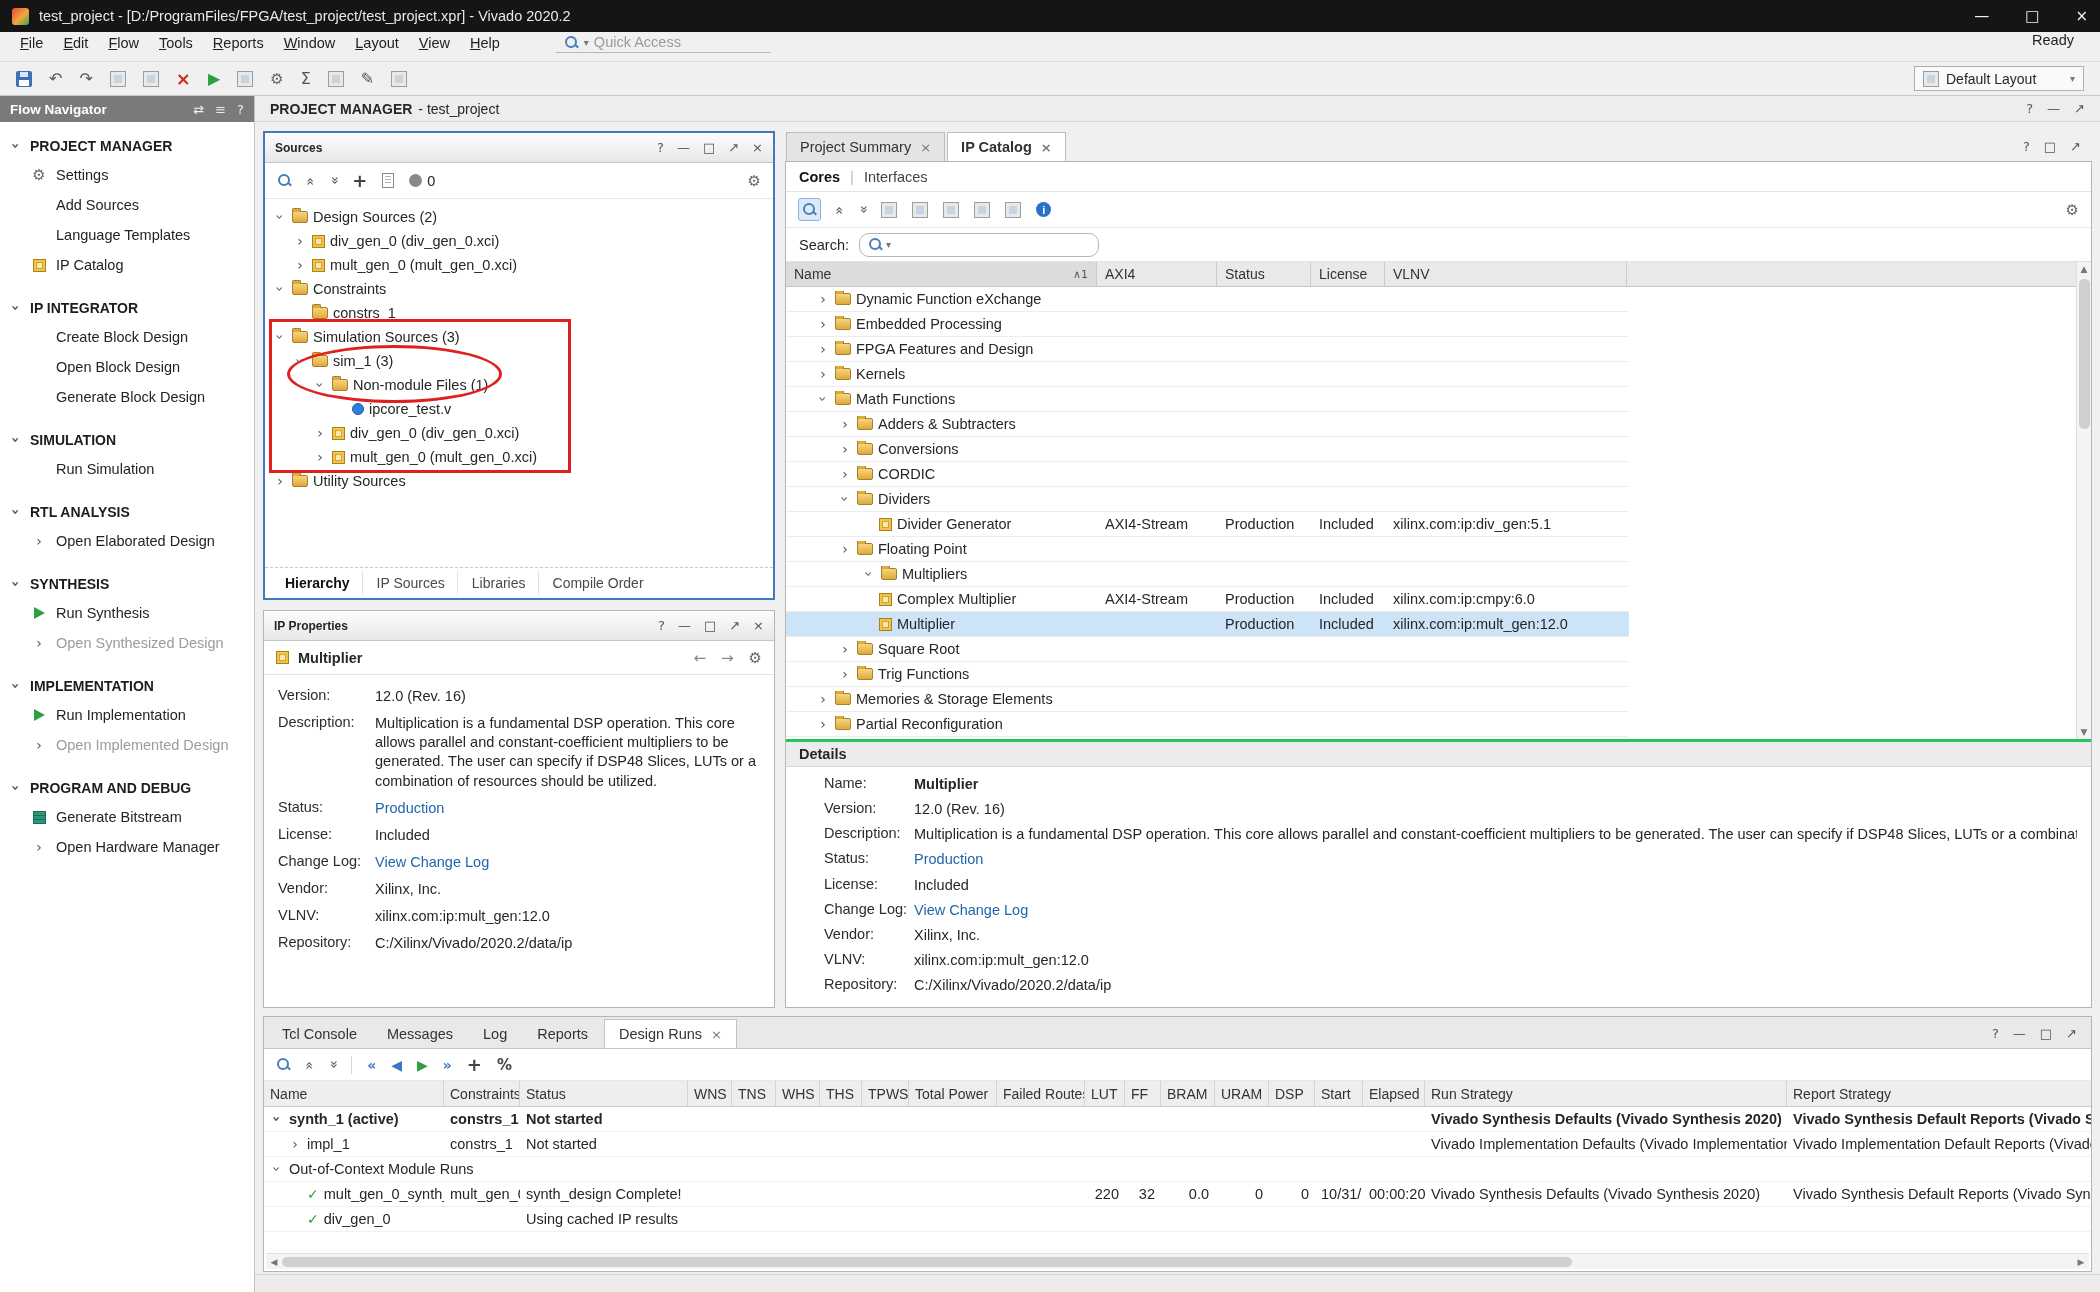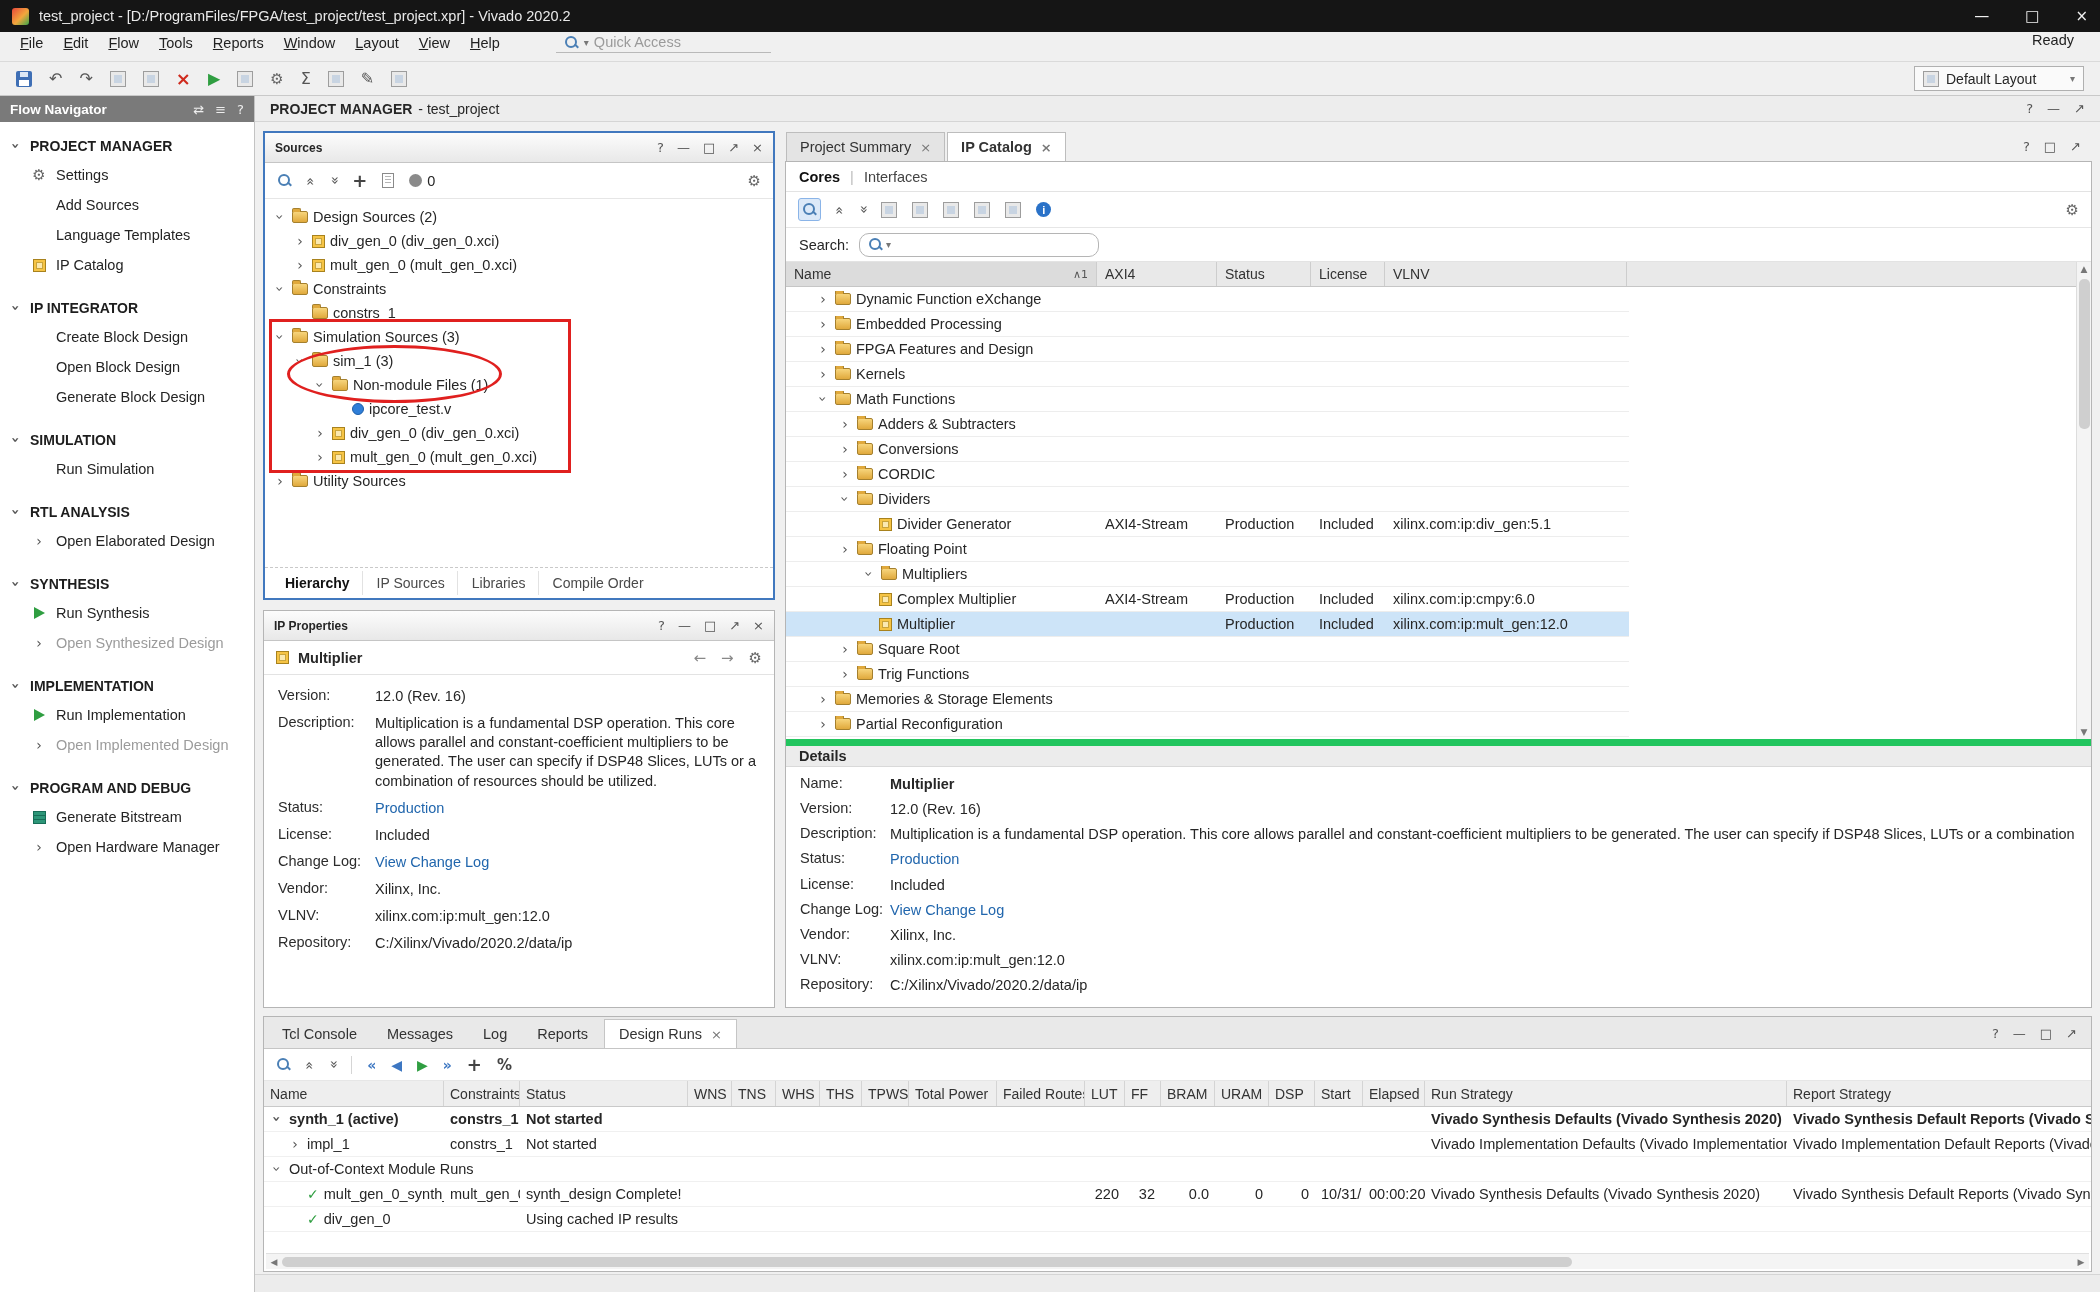--- a/index.html
+++ b/index.html
@@ -153,23 +153,23 @@
 .cc-vlnv{width:242px;flex:none;}
 .cat-h-fill{flex:1;border-right:none;}
 .cat-row{height:25px;display:flex;align-items:center;border-bottom:1px solid #ededed;width:843px;font-size:14.5px;}
 .cat-row.selected{background:#cde4f8;}
 .cat-c{padding:0 8px;white-space:nowrap;overflow:hidden;}
 .cat-c.cc-name{display:flex;align-items:center;gap:5px;padding-right:4px;}
 .vscroll{position:absolute;top:0;right:0;bottom:0;width:15px;background:#f4f4f4;border-left:1px solid #ddd;display:flex;flex-direction:column;align-items:center;z-index:2;}
 .vs-arrow{font-size:9px;color:#777;height:14px;display:flex;align-items:center;}
 .vs-arrow.bottom{margin-top:auto;}
 .vs-thumb{width:11px;height:150px;background:#cfcfcf;border-radius:5px;margin-top:3px;}
-.details-header{height:28px;background:#ececec;border-top:7px solid #22c55e;border-bottom:1px solid #d9d9d9;display:flex;align-items:center;padding:0 13px;font-weight:bold;font-size:14.5px;flex:none;}
+.details-header{height:28px;background:#ececec;border-top:3px solid #22c55e;border-bottom:1px solid #d9d9d9;display:flex;align-items:center;padding:0 13px;font-weight:bold;font-size:14.5px;flex:none;}
 .details-body{height:240px;flex:none;overflow:hidden;padding:8px 14px 0;}
-.details-body .field-row{margin-bottom:6px;}
+.details-body .field-row{margin-bottom:6px;margin-left:24px;}
 .details-body .f-label{width:90px;}
 .details-body .f-value{white-space:nowrap;overflow:hidden;}
 
 
 .runs-panel{height:256px;flex:none;background:#fff;border:1px solid #b5b5b5;display:flex;flex-direction:column;margin:0 8px;}
 .runs-tabbar{height:32px;background:#e9e9e9;display:flex;align-items:flex-end;padding:2px 4px 0;border-bottom:1px solid #c5c5c5;flex:none;}
 .runs-tabs{display:flex;gap:2px;}
 .b-tab{height:29px;display:flex;align-items:center;gap:9px;padding:0 14px;color:#333;font-size:14.5px;}
 .b-tab.active{background:#fff;border:1px solid #c5c5c5;border-bottom:none;margin-bottom:-1px;position:relative;z-index:2;}
 .runs-toolbar{height:32px;}

